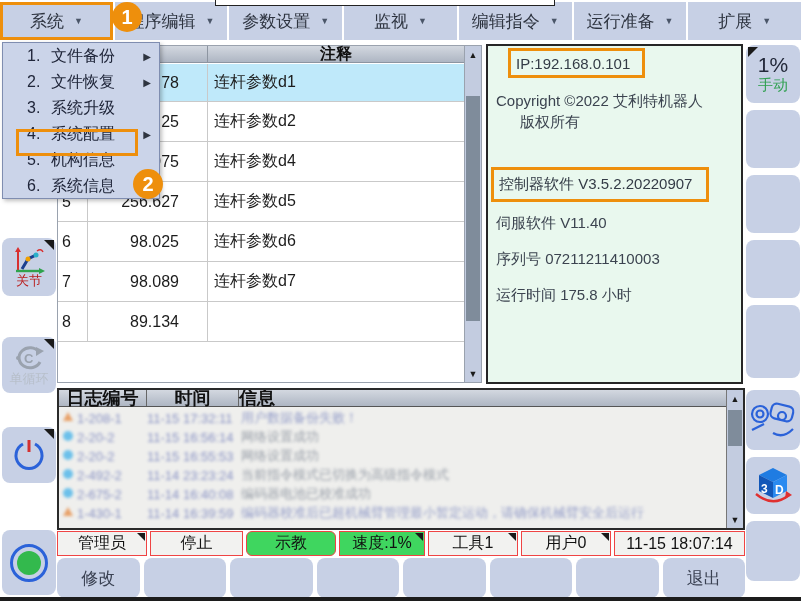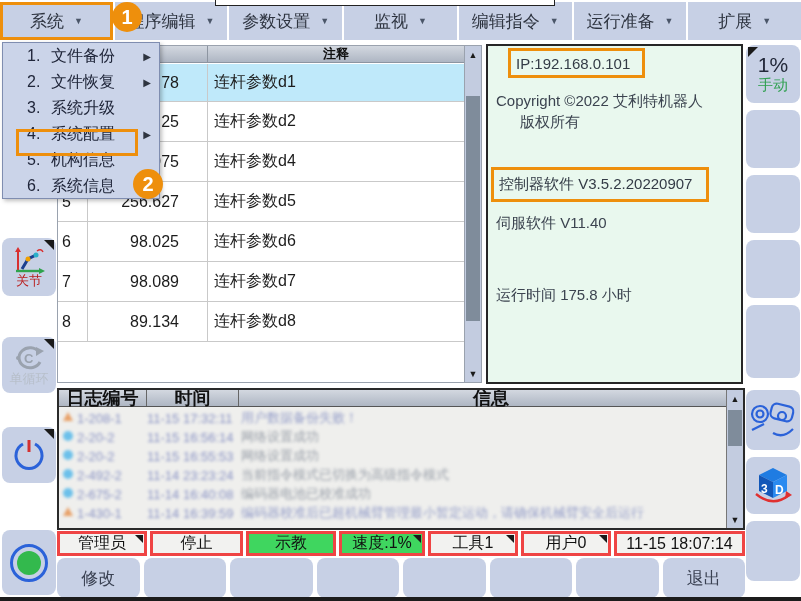--- a/index.html
+++ b/index.html
@@ -29,21 +29,21 @@
           color:#fff; font-size:20px; font-weight:bold; display:flex; align-items:center;
           justify-content:center; z-index:50; }
   .badge.b1{ left:112px; top:2px; }
   .badge.b2{ left:133px; top:169px; }
 
   
   .tpanel{ position:absolute; left:57px; top:45px; width:425px; height:338px; background:#fff;
            border:1px solid #9aa2ae; z-index:1; }
   .thead{ position:relative; height:17px; background:linear-gradient(#d3d8e0,#aeb6c3);
           border-bottom:1px solid #8d95a1; }
-  .thead .hcom{ position:absolute; left:150px; right:17px; text-align:center; font-size:13px;
+  .thead .hcom{ position:absolute; left:150px; right:17px; text-align:center; font-size:16px;
                 font-weight:bold; color:#111; line-height:16px; }
   .thead .hv1{ position:absolute; left:29px; top:0; width:1px; height:17px; background:#8d95a1; }
   .thead .hv2{ position:absolute; left:149px; top:0; width:1px; height:17px; background:#8d95a1; }
   .tbody{ position:absolute; left:0; top:18px; right:17px; bottom:0; }
   .trow{ display:flex; height:40px; border-bottom:1px solid #c9c9c9; background:#fff; font-size:16px; color:#1c1c1c; }
   .trow.sel{ background:#bfe9fa; height:38px; }
   .tnum{ width:30px; padding-left:4px; border-right:1px solid #c9c9c9; display:flex; align-items:center; }
   .tval{ width:120px; padding-right:28px; border-right:1px solid #c9c9c9; display:flex;
          align-items:center; justify-content:flex-end; }
   .tcom{ flex:1; padding-left:6px; display:flex; align-items:center; }
@@ -79,37 +79,37 @@
   .rec-dot{ width:24px; height:24px; border-radius:50%; background:#33b94d; }
   .gray-strip{ position:absolute; left:740px; top:388px; width:5px; height:142px; background:#83878c; }
 
   
   .log{ position:absolute; left:57px; top:388px; width:688px; height:142px; background:#efefed;
         border:2px solid #2a2a2a; overflow:hidden; }
   .log-head{ position:relative; height:17px; background:linear-gradient(#d3d8e0,#aeb6c3);
              border-bottom:1px solid #555; display:flex; font-size:18px; font-weight:bold; color:#111; }
   .lh-id{ width:88px; text-align:center; border-right:1px solid #666; line-height:16px; }
   .lh-time{ width:92px; text-align:center; border-right:1px solid #666; line-height:16px; }
-  .lh-msg{ flex:1; text-align:center; line-height:16px; }
+  .lh-msg{ flex:1; line-height:16px; }
   .log-rows{ position:absolute; left:0; top:18px; right:17px; bottom:0; overflow:hidden; }
   .log-row{ display:flex; align-items:flex-start; height:19px; font-size:13px; filter:blur(1.7px); }
   .log-row.tall{ height:34px; }
   .licon{ width:18px; display:flex; justify-content:center; padding-top:4px; }
   .ic-warn{ width:0; height:0; border-left:5px solid transparent; border-right:5px solid transparent;
             border-bottom:9px solid #e8a067; }
   .ic-info{ width:10px; height:10px; border-radius:50%; background:#6cc0ea; }
   .lid{ width:70px; color:#8a93c4; padding-top:3px; }
   .ltime{ width:94px; color:#8a93c4; padding-top:3px; }
   .lmsg{ flex:1; color:#9aa0aa; padding-top:3px; line-height:14px; }
   .log-row.warn .lmsg{ color:#959ec9; }
   .log .vscroll{ border-left:1px solid #777; }
 
   
   .statusbar{ position:absolute; left:57px; top:531px; width:688px; height:25px; display:flex; gap:3px; }
-  .chip{ position:relative; background:#f2f2f0; border:3px solid #ef4444; font-size:16px; color:#111;
+  .chip{ position:relative; background:#f2f2f0; border:1px solid #ef4444; font-size:16px; color:#111;
          display:flex; align-items:center; justify-content:center; }
   .chip.green{ background:#3fd65f; }
   .chip .ctr{ right:1px; top:1px; border-left-width:8px; border-top-width:8px; }
   .bbar{ position:absolute; left:57px; top:558px; width:688px; height:40px; display:flex; gap:4px; }
   .bbtn{ flex:1; background:#c7d0e5; border-radius:8px; font-size:17px; color:#3a4152;
          display:flex; align-items:center; justify-content:center; }
   .bottom-strip{ position:absolute; left:0; top:597px; width:801px; height:4px; background:#1c1c1c; }
 </style>
 </head>
 <body>
@@ -181,21 +181,20 @@
         <span class="tcom">连杆参数d6</span>
       </div>
       <div class="trow">
         <span class="tnum">7</span>
         <span class="tval">98.089</span>
         <span class="tcom">连杆参数d7</span>
       </div>
       <div class="trow">
         <span class="tnum">8</span>
         <span class="tval">89.134</span>
-        <span class="tcom">连杆参数d8</span>
       </div>
     </div>
     <div class="vscroll">
       <div class="s-arrow up">▲</div>
       <div class="s-thumb" style="top:50px; height:225px;"></div>
       <div class="s-arrow down">▼</div>
     </div>
   </div>
 
   <div class="dropdown">
@@ -234,20 +233,21 @@
   <div class="info">
     <div class="ip-box">
       <span>IP:192.168.0.101</span>
     </div>
     <div class="iline" style="top:46px;">Copyright ©2022 艾利特机器人</div>
     <div class="iline" style="top:67px; left:32px;">版权所有</div>
     <div class="ctrl-box">
       <span>控制器软件 V3.5.2.20220907</span>
     </div>
     <div class="iline" style="top:168px;">伺服软件 V11.40</div>
+    <div class="iline" style="top:204px;">序列号 07211211410003</div>
     <div class="iline" style="top:240px;">运行时间 175.8 小时</div>
   </div>
 
   <div class="sbtn" style="left:746px; top:45px; width:54px; height:58px;">
     <span class="ctl"></span>
     <span class="speed-big">1%</span>
     <span class="speed-mode">手动</span>
   </div>
   <div class="sbtn" style="left:746px; top:110px; width:54px; height:58px;"></div>
   <div class="sbtn" style="left:746px; top:175px; width:54px; height:58px;"></div>
@@ -380,21 +380,21 @@
   </div>
 
   <div class="statusbar">
     <div class="chip" style="width:90px;">
       <span class="ctr"></span>
       <span>管理员</span>
     </div>
     <div class="chip" style="width:93px;">
       <span>停止</span>
     </div>
-    <div class="chip green" style="width:90px;">
+    <div class="chip green" style="width:90px;border-radius:6px;">
       <span>示教</span>
     </div>
     <div class="chip green" style="width:86px;">
       <span class="ctr"></span>
       <span>速度:1%</span>
     </div>
     <div class="chip" style="width:90px;">
       <span class="ctr"></span>
       <span>工具1</span>
     </div>

